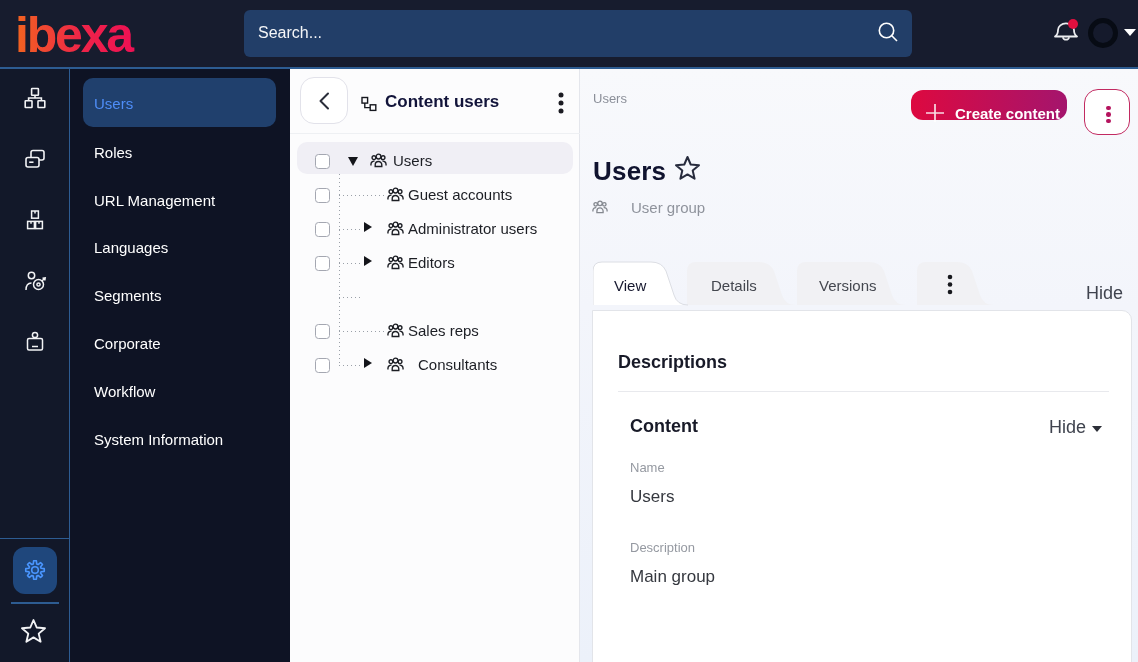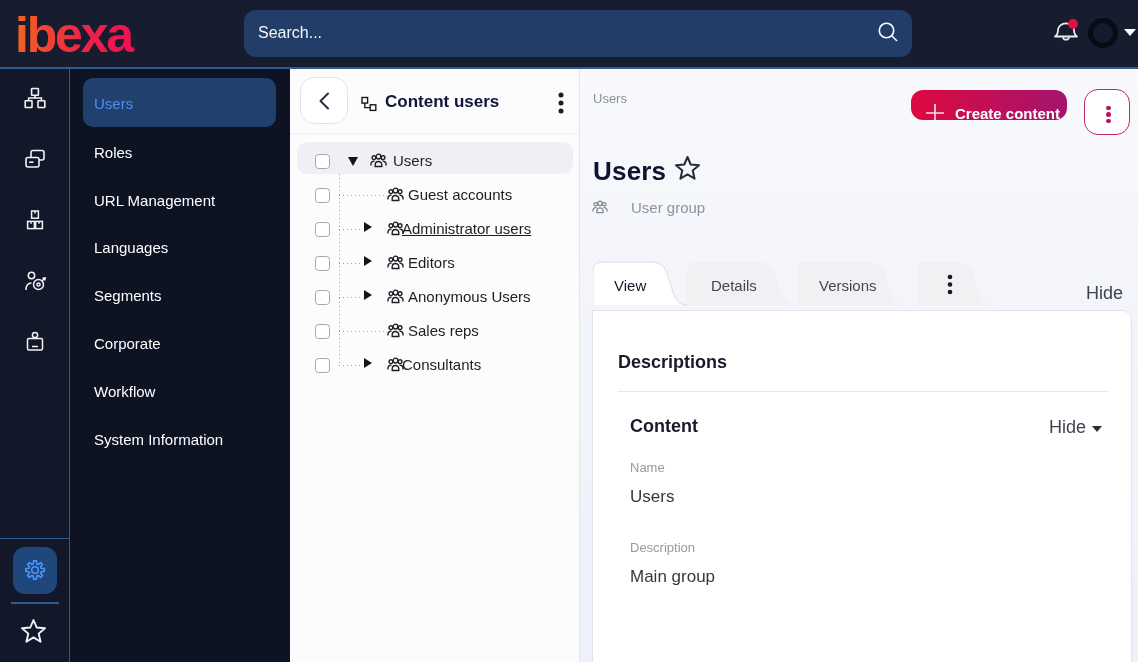--- a/index.html
+++ b/index.html
@@ -2,21 +2,21 @@
 <html><head>
 <meta charset="utf-8">
 <style>
   * { margin:0; padding:0; box-sizing:border-box; }
   html,body { width:1138px; height:662px; overflow:hidden; font-family:"Liberation Sans", sans-serif; }
   .abs { position:absolute; }
   body { position:relative; background:#fff; }
 
   
   #topbar { left:0; top:0; width:1138px; height:69px; background:#171c2e; border-bottom:2px solid #2d5c92; }
-  #searchbar { left:244px; top:10px; width:668px; height:47px; background:#223e68; border-radius:12px; color:#fff; }
+  #searchbar { left:244px; top:10px; width:668px; height:47px; background:#223e68; border-radius:6px; color:#fff; }
   #searchbar .ph { position:absolute; left:14px; top:14px; font-size:16px; color:#f5f6f8; }
   #logo { left:17px; top:11px; }
 
   
   #rail { left:0; top:69px; width:70px; height:593px; background:#121829; border-right:1px solid #2d5c92; }
   .railline { position:absolute; background:#2d5c92; }
   #gearbox { left:13px; top:478px; width:44px; height:47px; background:#1f477c; border-radius:12px; }
 
   
   #menu { left:70px; top:69px; width:220px; height:593px; background:#0e1324; }
@@ -209,80 +209,65 @@
     <svg style="position:absolute; left:97px; top:9.5px;" width="17" height="17" viewBox="0 0 16 16">
         <g fill="none" stroke="#1c1e24" stroke-width="1.3">
 <circle cx="3.7" cy="5.3" r="1.75"></circle>
           <circle cx="12.3" cy="5.3" r="1.75"></circle>
 <path d="M0.9 12.6 v-1.1 a2.9 2.9 0 0 1 3.4 -2.85"></path>
           <path d="M15.1 12.6 v-1.1 a2.9 2.9 0 0 0 -3.4 -2.85"></path>
 <circle cx="8" cy="4.3" r="2.25"></circle>
           <path d="M4.9 13.6 v-1.55 a3.1 3.1 0 0 1 6.2 0 V13.6 Z"></path>
         </g>
       </svg>
-    <div class="tlabel" style="left:112px;text-decoration:underline;">Administrator users</div>
+    <div class="tlabel" style="left:118px;">Administrator users</div>
   </div>
   <div class="trow" style="top:175px;">
     <div class="cbx"></div>
     <div class="tri-r" style="left:74px; top:12px;"></div>
     <svg style="position:absolute; left:97px; top:9.5px;" width="17" height="17" viewBox="0 0 16 16">
         <g fill="none" stroke="#1c1e24" stroke-width="1.3">
 <circle cx="3.7" cy="5.3" r="1.75"></circle>
           <circle cx="12.3" cy="5.3" r="1.75"></circle>
 <path d="M0.9 12.6 v-1.1 a2.9 2.9 0 0 1 3.4 -2.85"></path>
           <path d="M15.1 12.6 v-1.1 a2.9 2.9 0 0 0 -3.4 -2.85"></path>
 <circle cx="8" cy="4.3" r="2.25"></circle>
           <path d="M4.9 13.6 v-1.55 a3.1 3.1 0 0 1 6.2 0 V13.6 Z"></path>
         </g>
       </svg>
     <div class="tlabel" style="left:118px;">Editors</div>
   </div>
-  <div class="trow" style="top:209px;">
+  <div class="trow" style="top:243px;">
+    <div class="cbx"></div>
+    <svg style="position:absolute; left:97px; top:9.5px;" width="17" height="17" viewBox="0 0 16 16">
+        <g fill="none" stroke="#1c1e24" stroke-width="1.3">
+<circle cx="3.7" cy="5.3" r="1.75"></circle>
+          <circle cx="12.3" cy="5.3" r="1.75"></circle>
+<path d="M0.9 12.6 v-1.1 a2.9 2.9 0 0 1 3.4 -2.85"></path>
+          <path d="M15.1 12.6 v-1.1 a2.9 2.9 0 0 0 -3.4 -2.85"></path>
+<circle cx="8" cy="4.3" r="2.25"></circle>
+          <path d="M4.9 13.6 v-1.55 a3.1 3.1 0 0 1 6.2 0 V13.6 Z"></path>
+        </g>
+      </svg>
+    <div class="tlabel" style="left:118px;">Sales reps</div>
+  </div>
+  <div class="trow" style="top:277px;">
     <div class="cbx"></div>
     <div class="tri-r" style="left:74px; top:12px;"></div>
     <svg style="position:absolute; left:97px; top:9.5px;" width="17" height="17" viewBox="0 0 16 16">
         <g fill="none" stroke="#1c1e24" stroke-width="1.3">
 <circle cx="3.7" cy="5.3" r="1.75"></circle>
           <circle cx="12.3" cy="5.3" r="1.75"></circle>
 <path d="M0.9 12.6 v-1.1 a2.9 2.9 0 0 1 3.4 -2.85"></path>
           <path d="M15.1 12.6 v-1.1 a2.9 2.9 0 0 0 -3.4 -2.85"></path>
 <circle cx="8" cy="4.3" r="2.25"></circle>
           <path d="M4.9 13.6 v-1.55 a3.1 3.1 0 0 1 6.2 0 V13.6 Z"></path>
         </g>
       </svg>
-    <div class="tlabel" style="left:118px;">Anonymous Users</div>
-  </div>
-  <div class="trow" style="top:243px;">
-    <div class="cbx"></div>
-    <svg style="position:absolute; left:97px; top:9.5px;" width="17" height="17" viewBox="0 0 16 16">
-        <g fill="none" stroke="#1c1e24" stroke-width="1.3">
-<circle cx="3.7" cy="5.3" r="1.75"></circle>
-          <circle cx="12.3" cy="5.3" r="1.75"></circle>
-<path d="M0.9 12.6 v-1.1 a2.9 2.9 0 0 1 3.4 -2.85"></path>
-          <path d="M15.1 12.6 v-1.1 a2.9 2.9 0 0 0 -3.4 -2.85"></path>
-<circle cx="8" cy="4.3" r="2.25"></circle>
-          <path d="M4.9 13.6 v-1.55 a3.1 3.1 0 0 1 6.2 0 V13.6 Z"></path>
-        </g>
-      </svg>
-    <div class="tlabel" style="left:118px;">Sales reps</div>
-  </div>
-  <div class="trow" style="top:277px;">
-    <div class="cbx"></div>
-    <div class="tri-r" style="left:74px; top:12px;"></div>
-    <svg style="position:absolute; left:97px; top:9.5px;" width="17" height="17" viewBox="0 0 16 16">
-        <g fill="none" stroke="#1c1e24" stroke-width="1.3">
-<circle cx="3.7" cy="5.3" r="1.75"></circle>
-          <circle cx="12.3" cy="5.3" r="1.75"></circle>
-<path d="M0.9 12.6 v-1.1 a2.9 2.9 0 0 1 3.4 -2.85"></path>
-          <path d="M15.1 12.6 v-1.1 a2.9 2.9 0 0 0 -3.4 -2.85"></path>
-<circle cx="8" cy="4.3" r="2.25"></circle>
-          <path d="M4.9 13.6 v-1.55 a3.1 3.1 0 0 1 6.2 0 V13.6 Z"></path>
-        </g>
-      </svg>
-    <div class="tlabel" style="left:112px;">Consultants</div>
+    <div class="tlabel" style="left:128px;">Consultants</div>
   </div>
 </div>
 
 <div id="main" class="abs">
   <div id="crumb" class="abs">Users</div>
   <div id="createbtn" class="abs">
     <svg class="abs" style="left:14px; top:13px;" width="20" height="20" viewBox="0 0 20 20" stroke="#ffffffd9" stroke-width="1.7">
         <path d="M10 1 V19 M1 10 H19"></path>
       </svg>
     <div class="txt">Create content</div>

